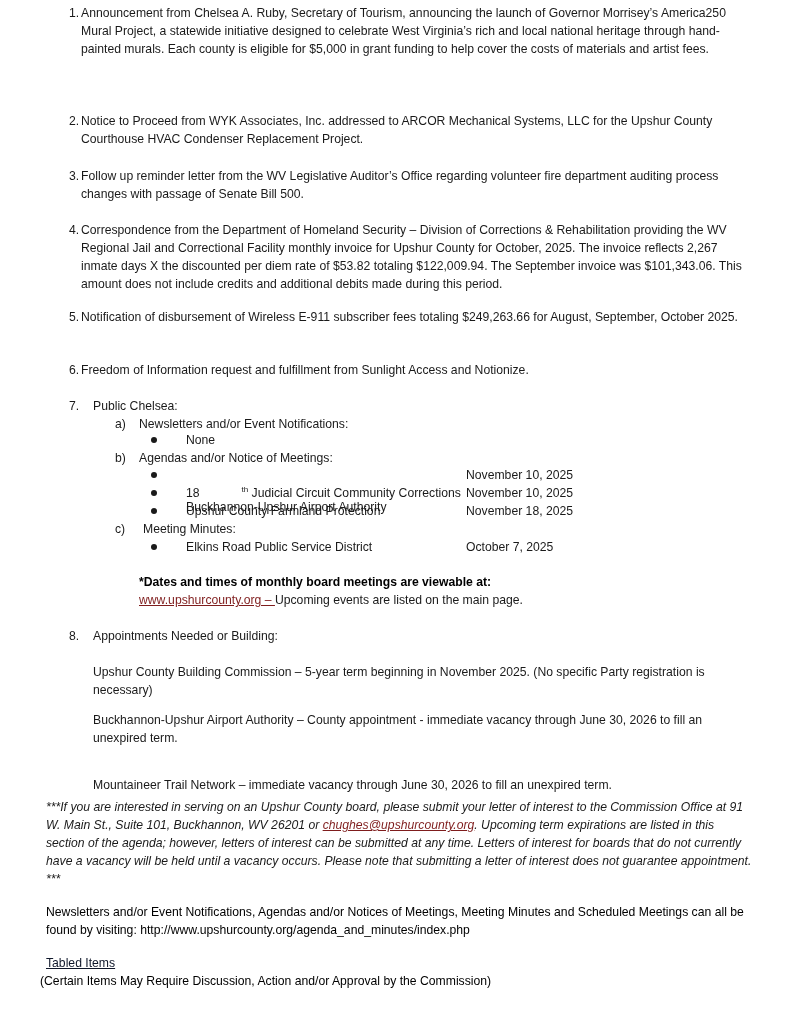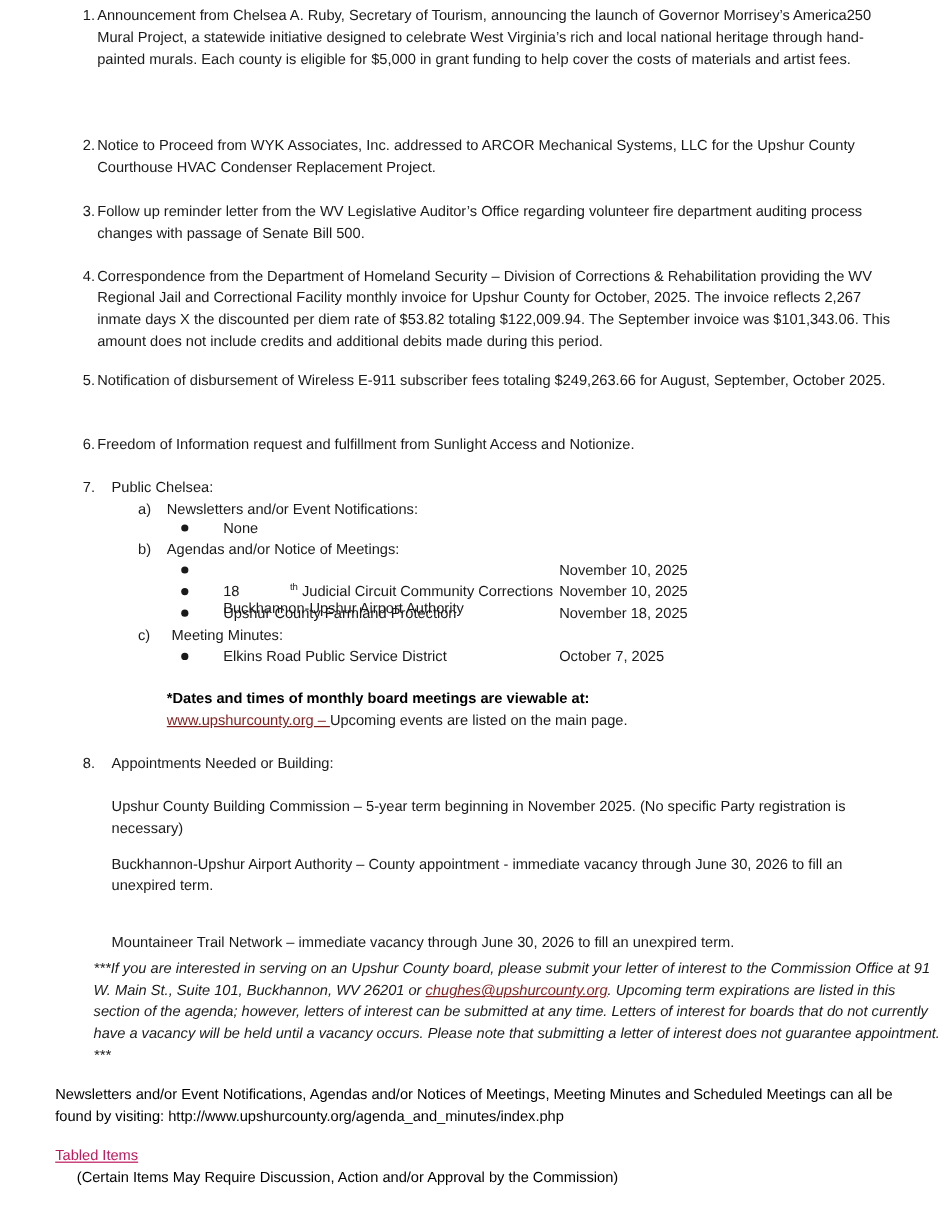--- a/index.html
+++ b/index.html
@@ -9,21 +9,21 @@
     font-size: 12.2px; line-height: 18px;
   }
   .page { position: absolute; left: 0; top: 0; width: 791px; height: 1024px; }
   .item { position: absolute; left: 69px; width: 680px; }
   .num { position: absolute; left: 0; top: 0; width: 20px; }
   .txt { margin-left: 12px; text-align: left; }
   .abs { position: absolute; white-space: nowrap; }
   .bullet { position: absolute; width: 6px; height: 6px; border-radius: 50%; background: #1a1a1a; }
   .link { color: #7f1d1d; text-decoration: underline; }
   .bold { font-weight: bold; }
-  .italic { font-style: italic; margin-left: 32px; }
+  .italic { font-style: italic; }
   .u { text-decoration: underline; }
   sup { font-size: 8px; line-height: 0; padding-left: 42px; }
 </style>
 </head>
 <body>
 
 <div class="page">
 
   <div class="item" style="top:4px;">
     <span class="num">1.</span>
@@ -95,15 +95,15 @@
 
     <div style="position:absolute; left:93px; top:663px; width:660px;">Upshur County Building Commission – 5-year term beginning in November 2025. (No specific Party registration is necessary)</div>
     <div style="position:absolute; left:93px; top:711px; width:660px;">Buckhannon-Upshur Airport Authority – County appointment - immediate vacancy through June 30, 2026 to fill an unexpired term.</div>
     <div style="position:absolute; left:93px; top:765px; width:660px;margin-top:11px;">Mountaineer Trail Network – immediate vacancy through June 30, 2026 to fill an unexpired term.</div>
   </div>
 
   <div class="italic" style="position:absolute; left:46px; top:798px; width:708px;"><span>***If you are interested in serving on an Upshur County board, please submit your letter of interest to the Commission Office at 91 W. Main St., Suite 101, Buckhannon, WV 26201 or </span><a class="link">chughes@upshurcounty.org</a><span>.  Upcoming term expirations are listed in this section of the agenda; however, letters of interest can be submitted at any time.  Letters of interest for boards that do not currently have a vacancy will be held until a vacancy occurs.  Please note that submitting a letter of interest does not guarantee appointment. ***</span></div>
 
   <div style="position:absolute; left:46px; top:903px; width:716px; color:#000;">Newsletters and/or Event Notifications, Agendas and/or Notices of Meetings, Meeting Minutes and Scheduled Meetings can all be found by visiting: http://www.upshurcounty.org/agenda_and_minutes/index.php</div>
 
-  <div class="u" style="position:absolute; left:46px; top:954px; color:#be185d;">Tabled Items</div>
-  <div style="position:absolute; left:64px; top:972px; color:#000;">(Certain Items May Require Discussion, Action and/or Approval by the Commission)</div>
+  <div class="u" style="position:absolute; left:46px; top:954px; color:#0f172a;">Tabled Items</div>
+  <div style="position:absolute; left:40px; top:972px; color:#000;">(Certain Items May Require Discussion, Action and/or Approval by the Commission)</div>
 </div>
 
 </body></html>

